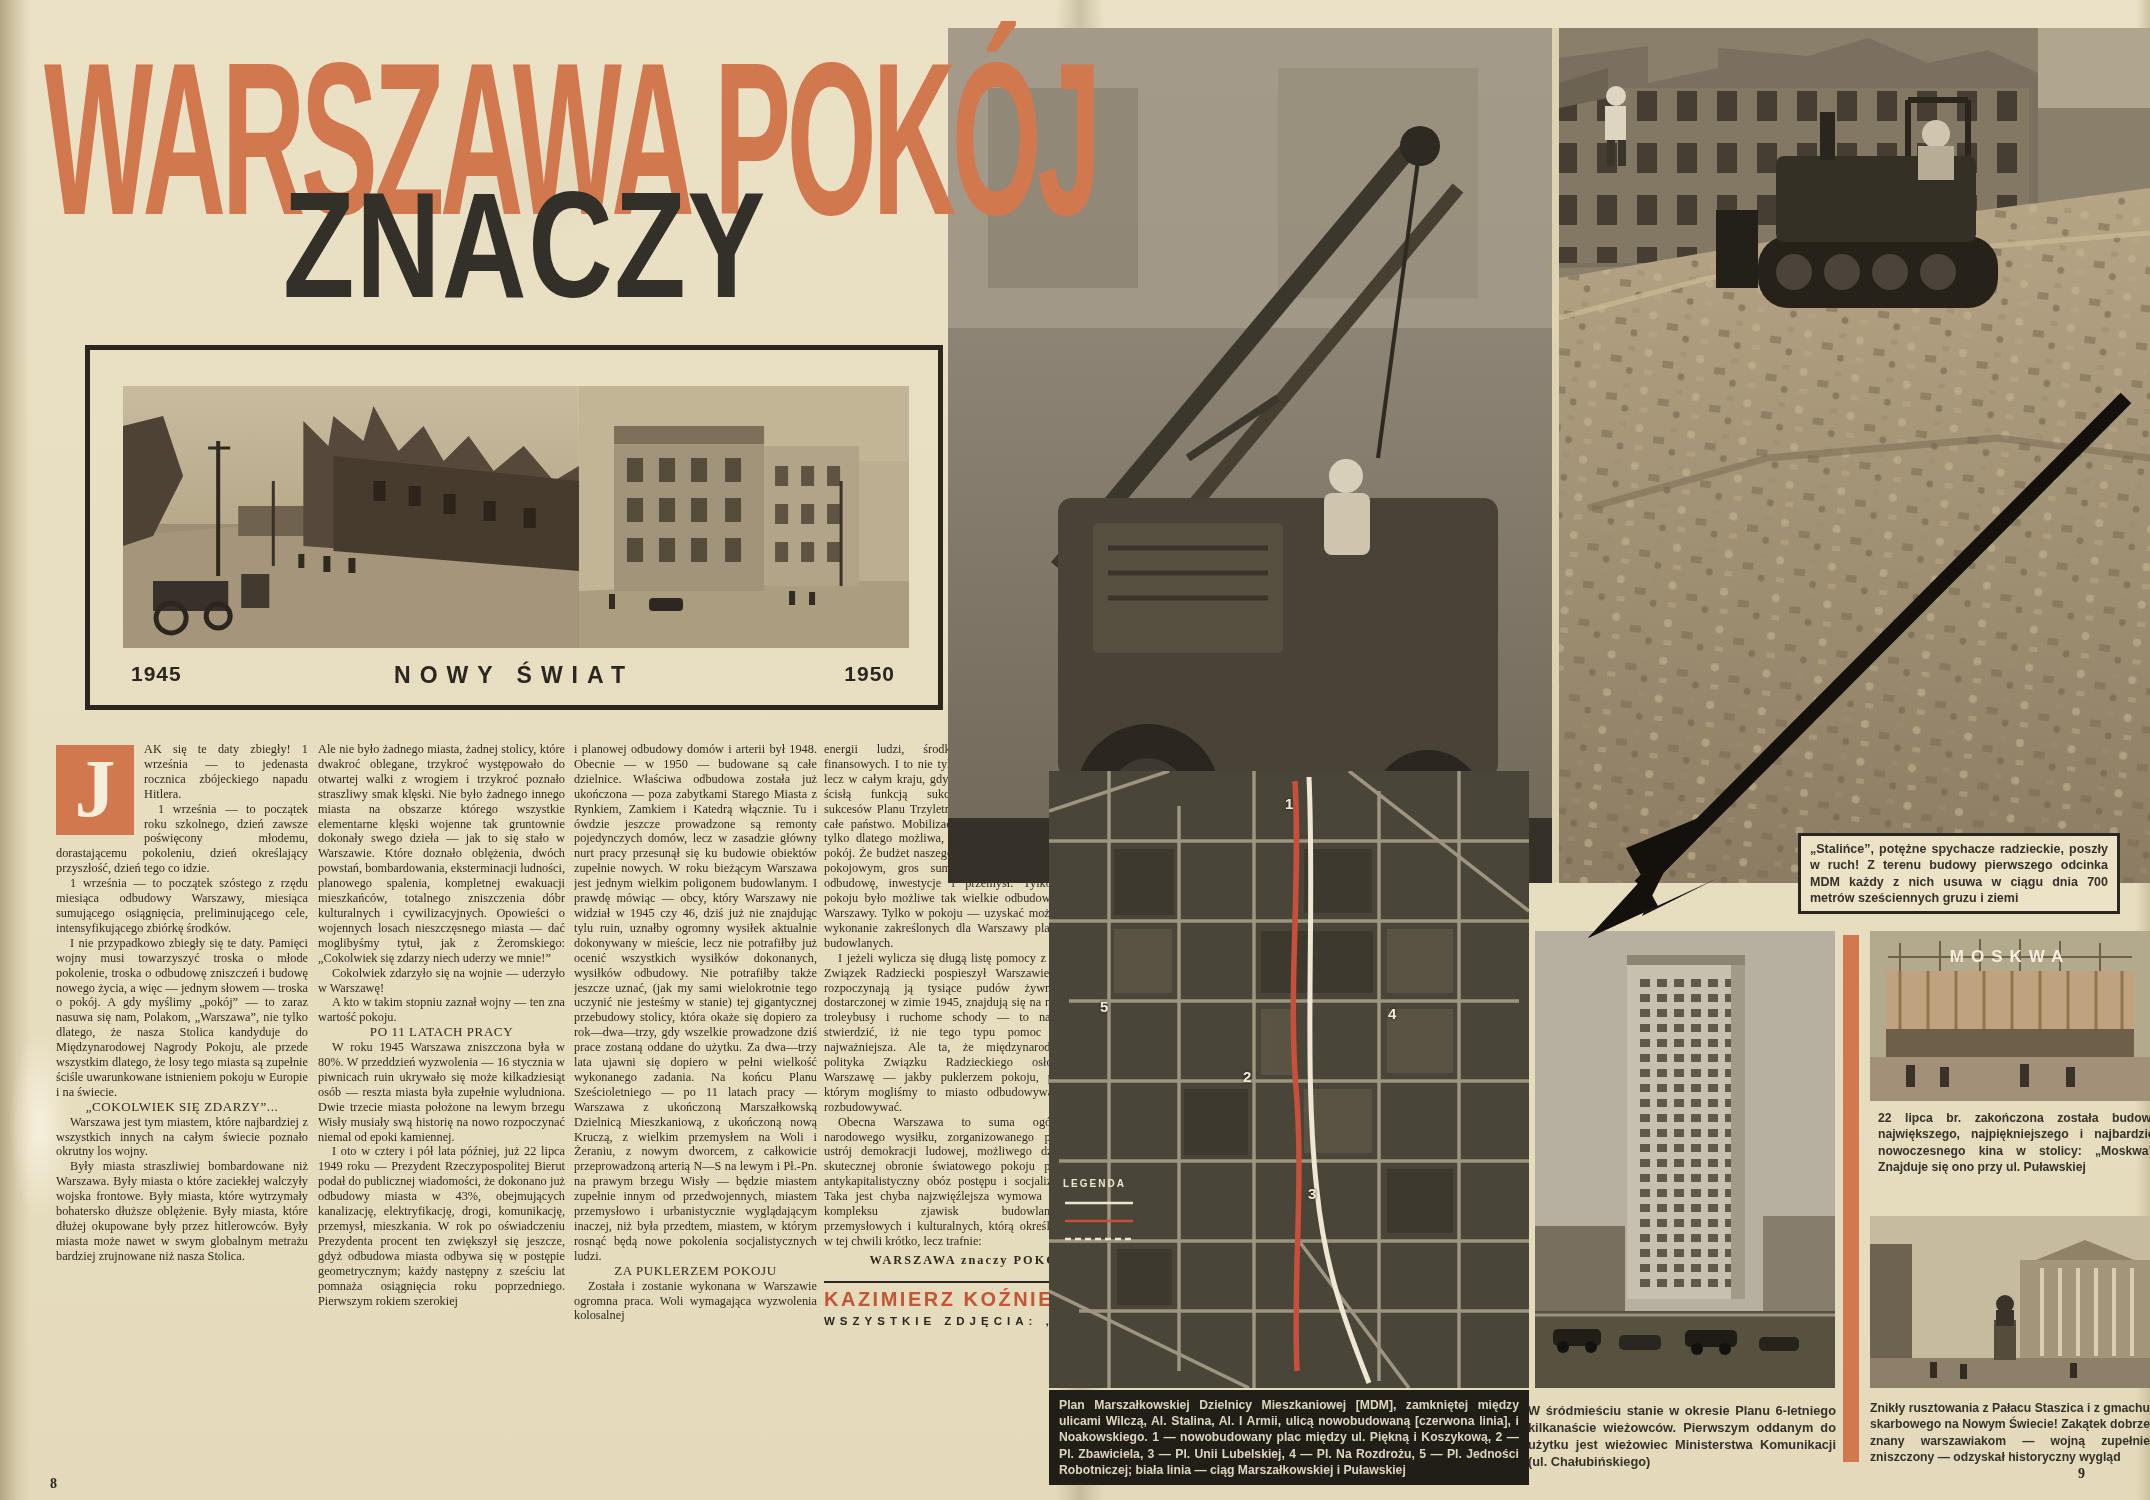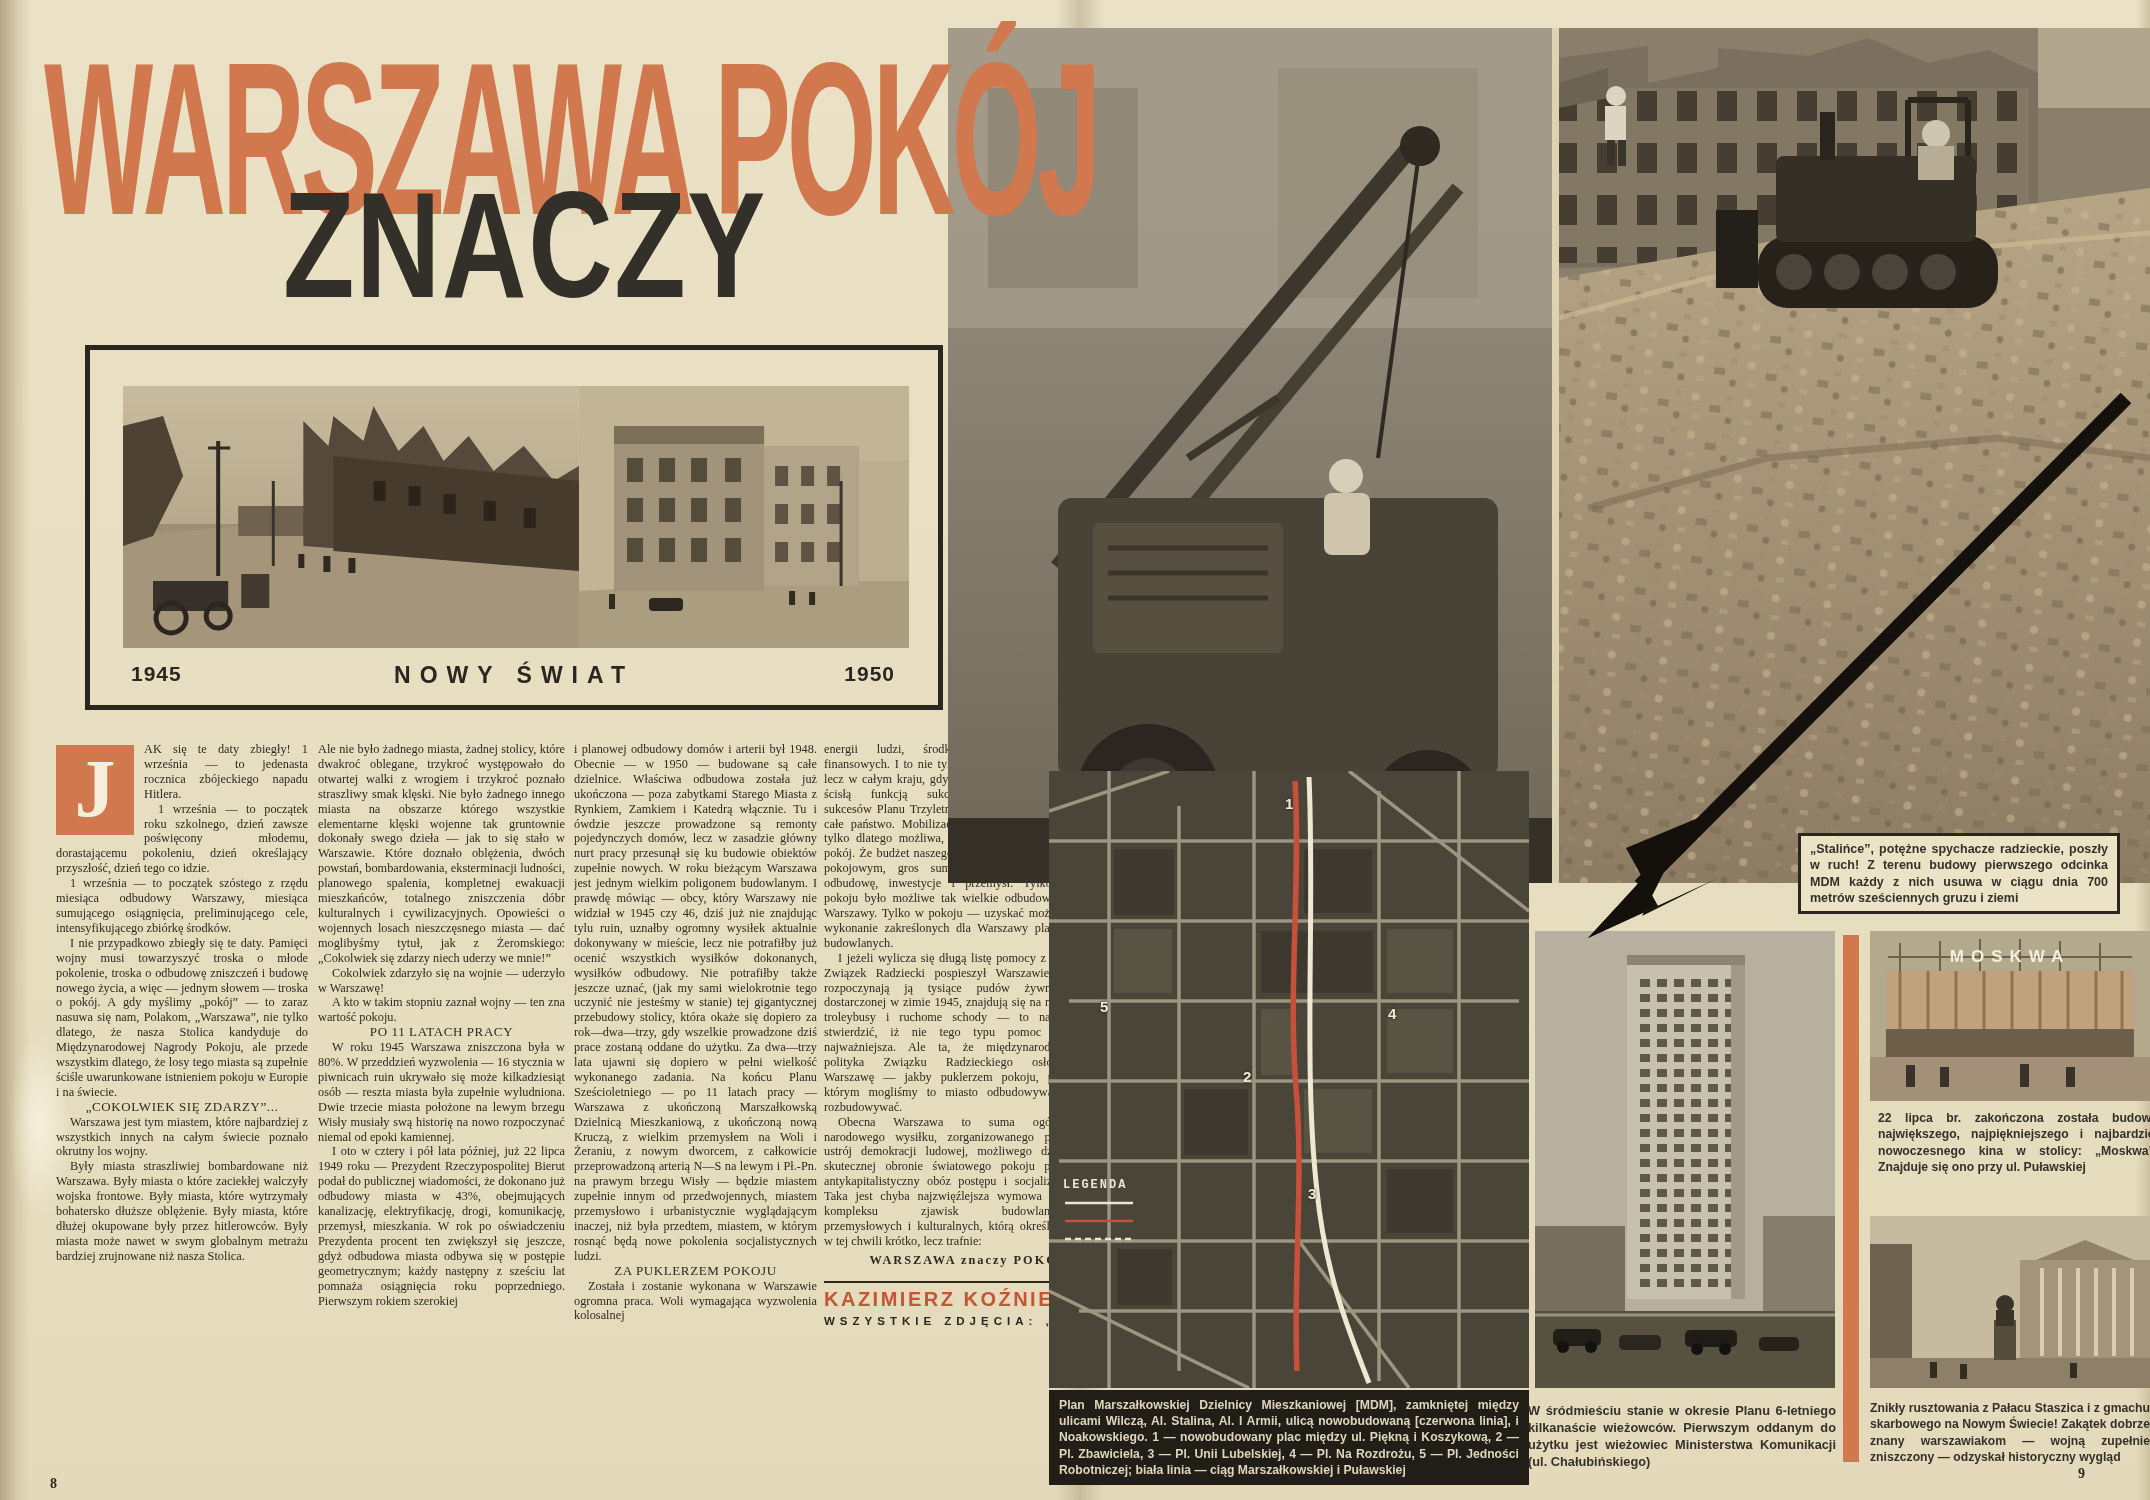--- a/index.html
+++ b/index.html
@@ -53,22 +53,22 @@
   .photo{position:absolute;overflow:hidden;}
   .photo svg{display:block;width:100%;height:100%;}
   .photo-big{left:948px;top:28px;width:1202px;height:855px;}
   .arrow-overlay{position:absolute;left:1530px;top:320px;width:620px;height:660px;z-index:4;pointer-events:none;}
   .cap-box{position:absolute;box-sizing:border-box;font-family:"Liberation Sans",sans-serif;}
   .cap-stalince{left:1798px;top:833px;width:322px;background:#ece3c6;border:3px solid #2b2720;
     padding:5px 9px;font-weight:700;font-size:12.5px;line-height:16.3px;color:#35312a;text-align:justify;z-index:5;}
   .map-photo{left:1049px;top:771px;width:480px;height:617px;}
   .map-marker{position:absolute;font-family:"Liberation Sans",sans-serif;font-weight:700;font-size:15px;
     color:#f1ead4;text-shadow:0 0 3px #1c1914;z-index:3;}
-  .map-legend-title{position:absolute;left:1063px;top:1178px;font-family:Liberation Mono, monospace;
-    font-weight:700;font-size:12px;letter-spacing:2px;color:#ece5cf;z-index:3;}
+  .map-legend-title{position:absolute;left:1063px;top:1178px;font-family:Liberation Sans, sans-serif;
+    font-weight:700;font-size:10px;letter-spacing:2px;color:#ece5cf;z-index:3;}
   .cap-map{left:1049px;top:1390px;width:480px;background:#211e17;color:#ddd6bd;
     padding:7px 10px;font-weight:700;font-size:12.2px;line-height:16.2px;text-align:justify;}
   .photo-tower{left:1535px;top:931px;width:300px;height:457px;}
   .cap-tower{left:1528px;top:1402px;width:308px;font-weight:700;font-size:12.8px;line-height:17px;
     color:#35312a;text-align:justify;}
   .bar-accent{position:absolute;left:1843px;top:935px;width:16px;height:527px;background:#d1784f;}
   .photo-moskwa{left:1870px;top:931px;width:280px;height:170px;}
   .moskwa-sign{position:absolute;left:1870px;top:947px;width:280px;text-align:center;
     font-family:"Liberation Sans",sans-serif;font-weight:700;font-size:17px;letter-spacing:7px;color:#f3eede;z-index:3;}
   .cap-moskwa{left:1870px;top:1110px;width:280px;font-weight:700;font-size:12.2px;line-height:16.4px;

